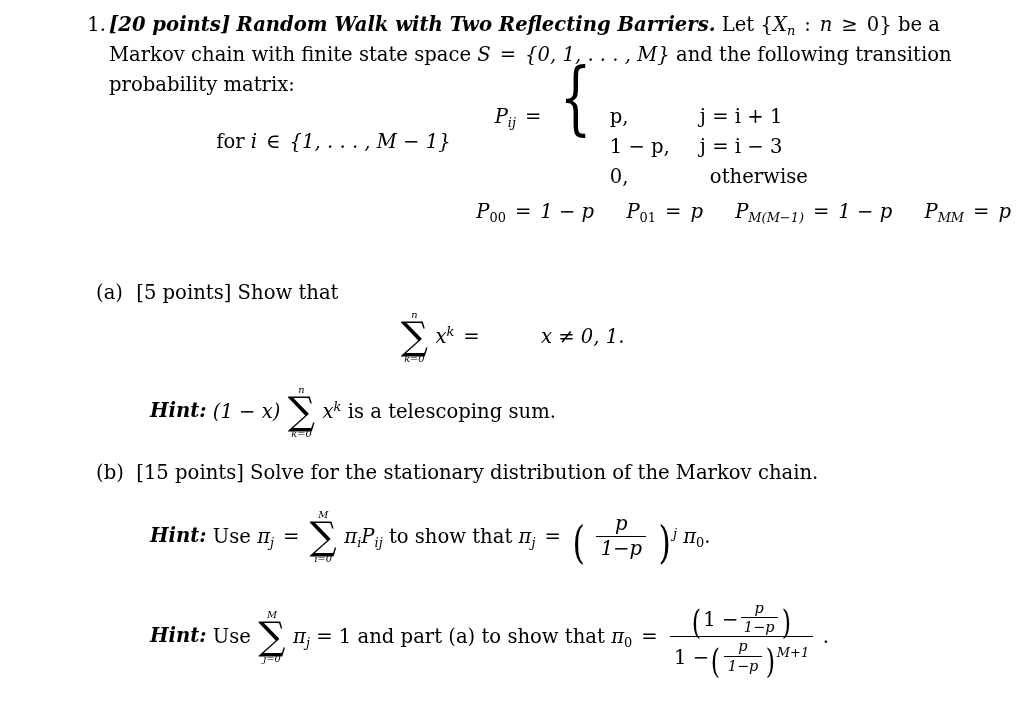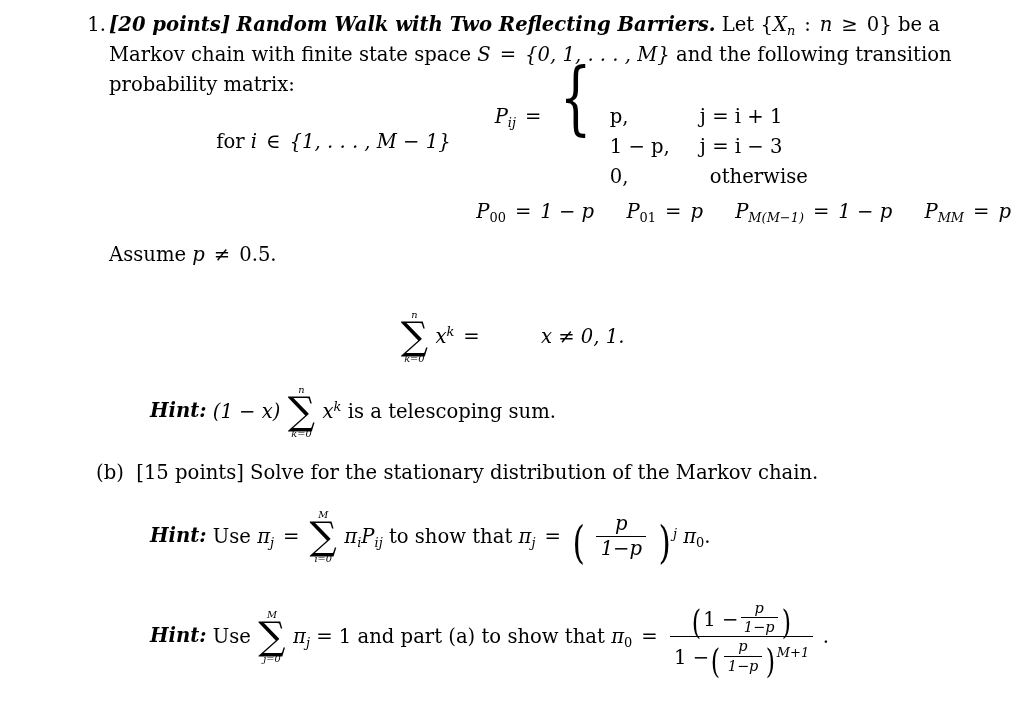--- a/index.html
+++ b/index.html
@@ -266,27 +266,26 @@
     </div>
   </div>
 
   <div class="bound-row">
     <span class="item"><span class="mi">P</span><sub class="sn">00</sub> <span class="mo">=</span> <span class="mi">1 − p</span></span>
     <span class="item"><span class="mi">P</span><sub class="sn">01</sub> <span class="mo">=</span> <span class="mi">p</span></span>
     <span class="item"><span class="mi">P</span><sub class="s">M(M−1)</sub> <span class="mo">=</span> <span class="mi">1 − p</span></span>
     <span class="item"><span class="mi">P</span><sub class="s">MM</sub> <span class="mo">=</span> <span class="mi">p</span></span>
   </div>
 
-  <div class="assume-row">
-    <span>Assume</span>
-    <span class="mi">p</span>
-    <span class="mo">≠</span>
-    <span class="mn">0.5.</span>
-  </div>
-
+
+  <div class="part-a">
+    <span class="part-label">(a)</span>
+    <span>[5 points]</span>
+    <span>Show that</span>
+  </div>
 
   <div class="eq-a">
     <span class="bigsum">
       <span class="lim-top">n</span>
       <span class="sigma">∑</span>
       <span class="lim-bot">k=0</span>
     </span>
     <span class="inline-mid"><span class="mi">x</span><sup class="s">k</sup></span>
     <span class="mo inline-mid">=</span>
     <span class="gap"></span>

